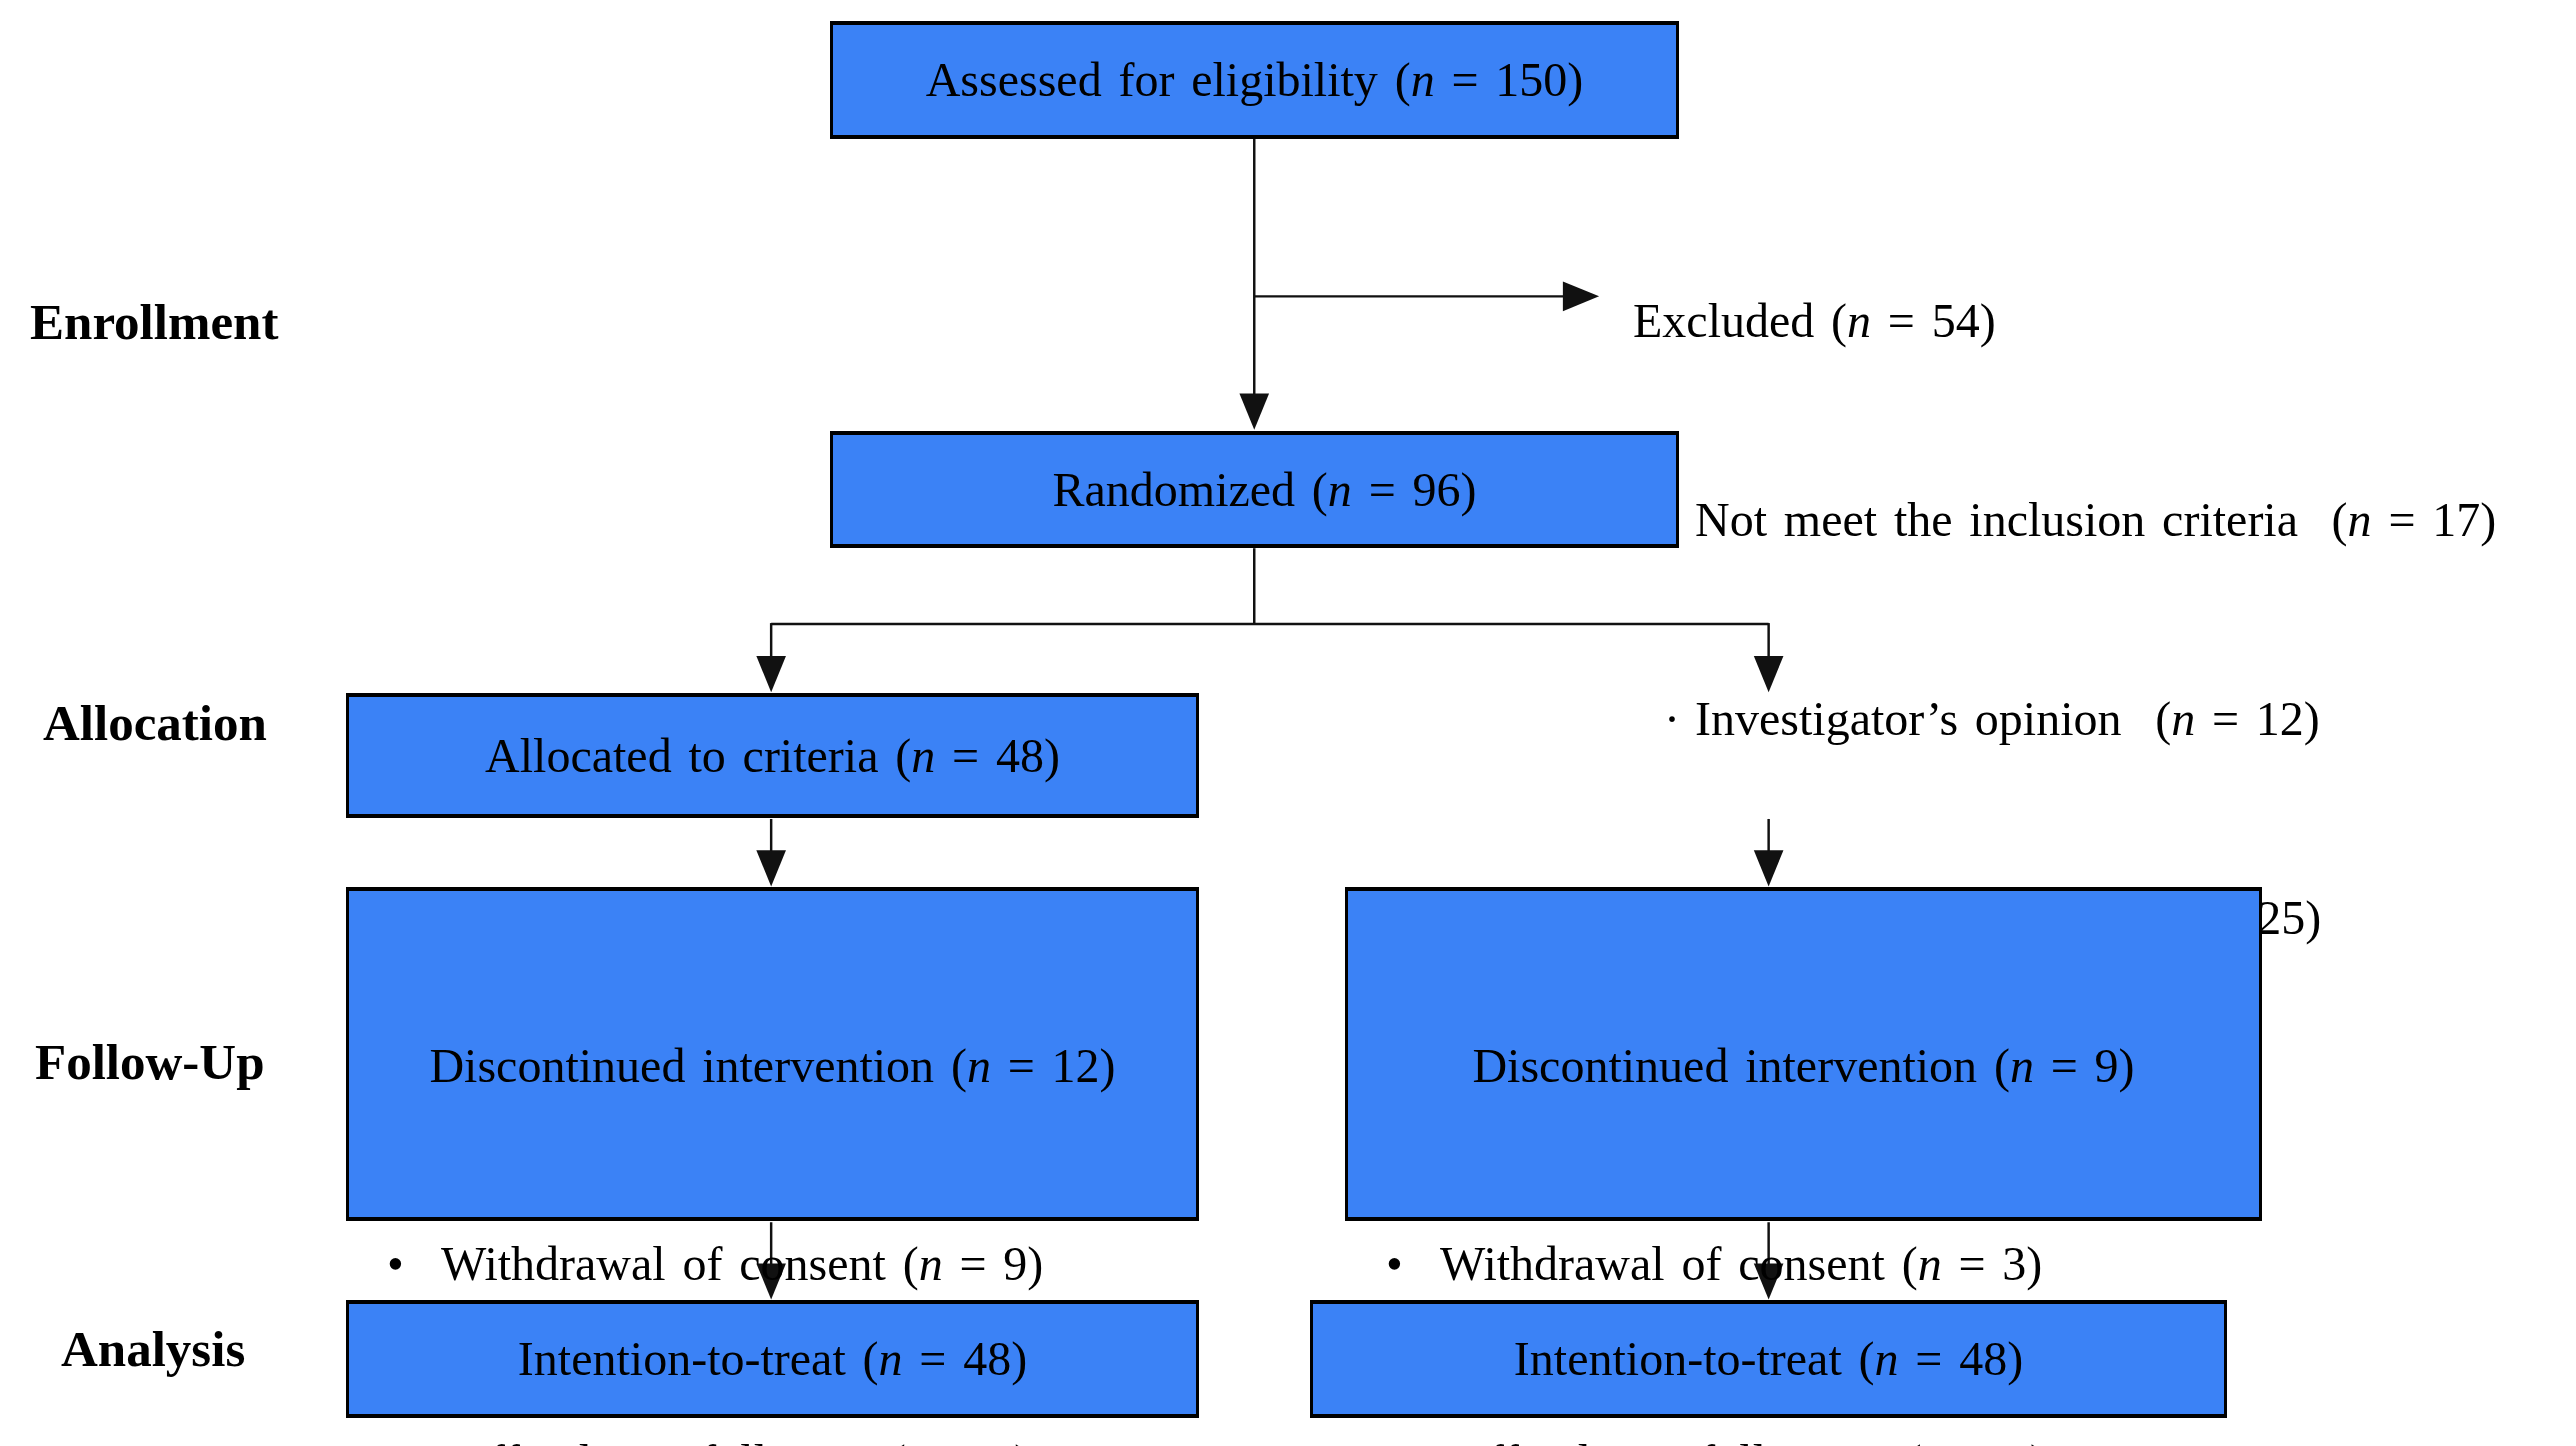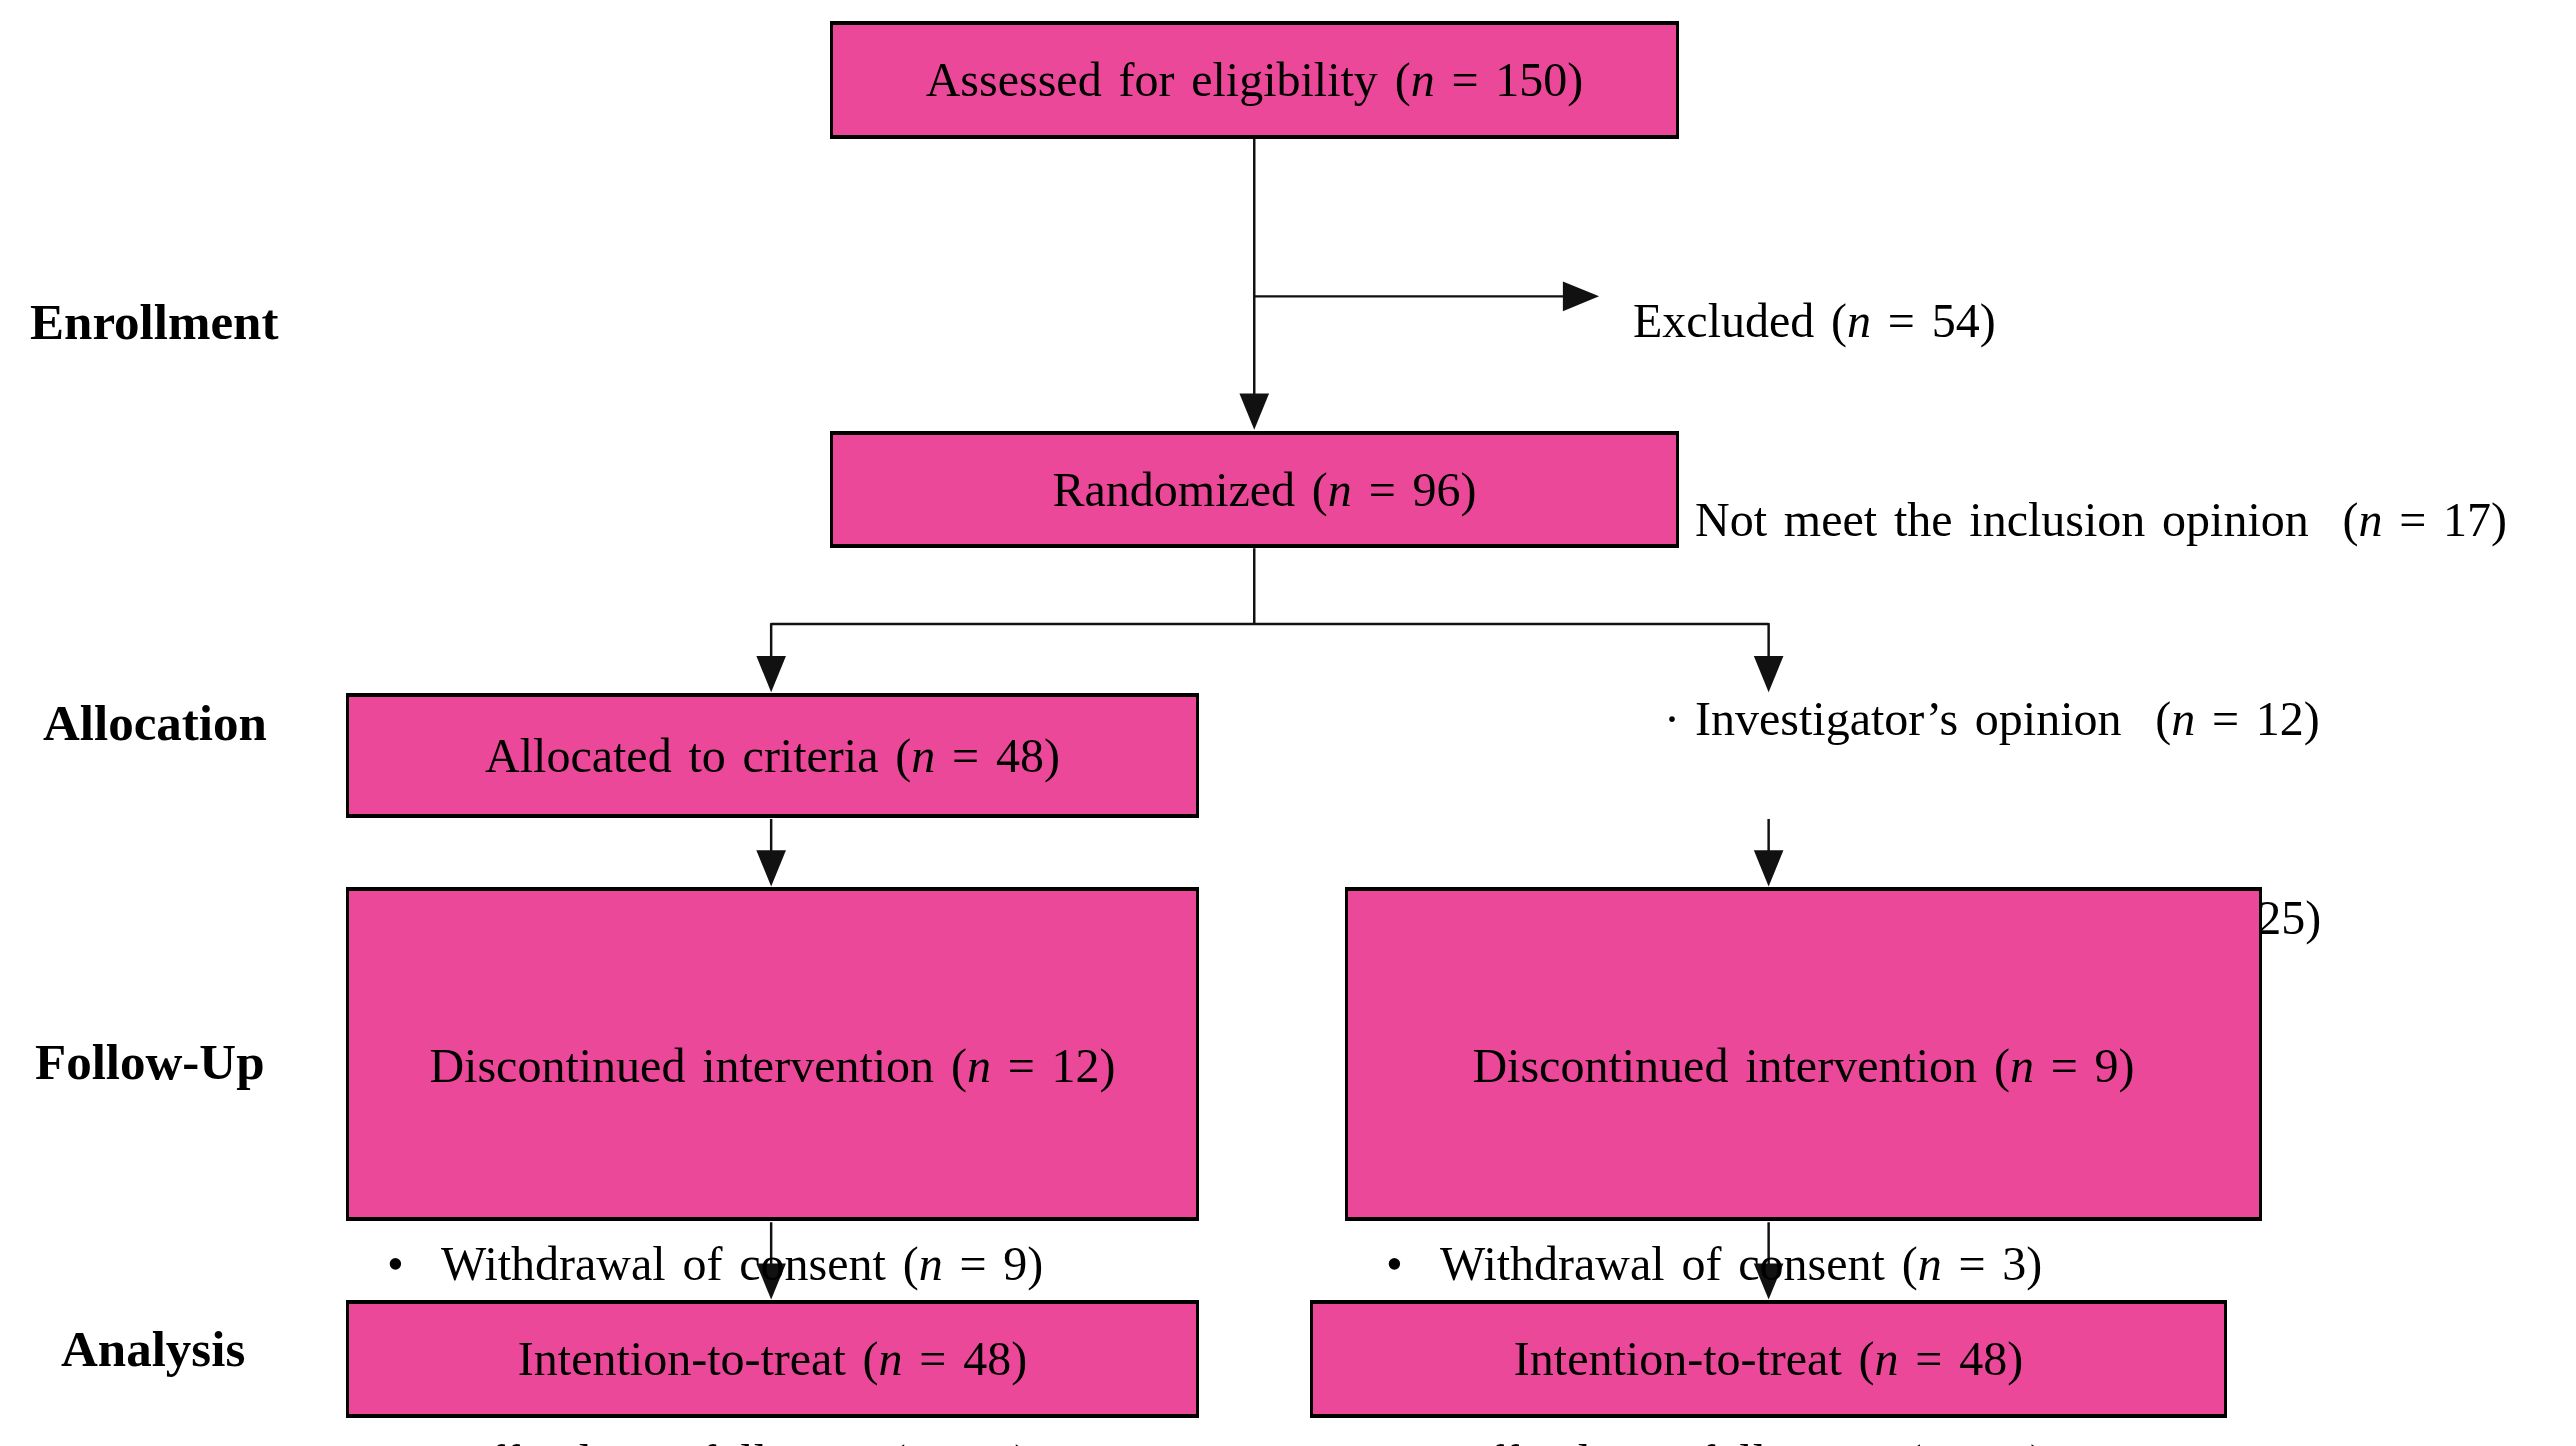--- a/index.html
+++ b/index.html
@@ -27,21 +27,21 @@
     stroke: #111111;
     stroke-width: 3;
   }
   .connectors polygon {
     fill: #111111;
     stroke: none;
   }
   .box {
     position: absolute;
     box-sizing: border-box;
-    background: #ec4899;
+    background: #3b82f6;
     border: solid #000000;
     border-width: 4.1px 3.3px;
   }
   .centerbox {
     display: flex;
     align-items: center;
     justify-content: center;
   }
   .bodytext {
     font-size: 48px;
@@ -132,21 +132,21 @@
 
   <div class="stage-label" style="left:30px; top:290px;">Enrollment</div>
   <div class="stage-label" style="left:43px; top:691px;">Allocation</div>
   <div class="stage-label" style="left:35px; top:1030px;">Follow-Up</div>
   <div class="stage-label" style="left:61px; top:1317px;">Analysis</div>
 
   <div class="excluded-note bodytext">
     <div class="extitle"><span>Excluded (</span><span class="it">n</span><span> = 54)</span></div>
     <div class="exrow">
       <span class="exmark">·</span>
-      <span><span>Not meet the inclusion opinion  (</span><span class="it">n</span><span> = 17)</span></span>
+      <span><span>Not meet the inclusion criteria  (</span><span class="it">n</span><span> = 17)</span></span>
     </div>
     <div class="exrow">
       <span class="exmark">·</span>
       <span><span>Investigator’s opinion  (</span><span class="it">n</span><span> = 12)</span></span>
     </div>
     <div class="exrow">
       <span class="exmark">·</span>
       <span><span>Withdrawal of consent (</span><span class="it">n</span><span> = 25)</span></span>
     </div>
   </div>

